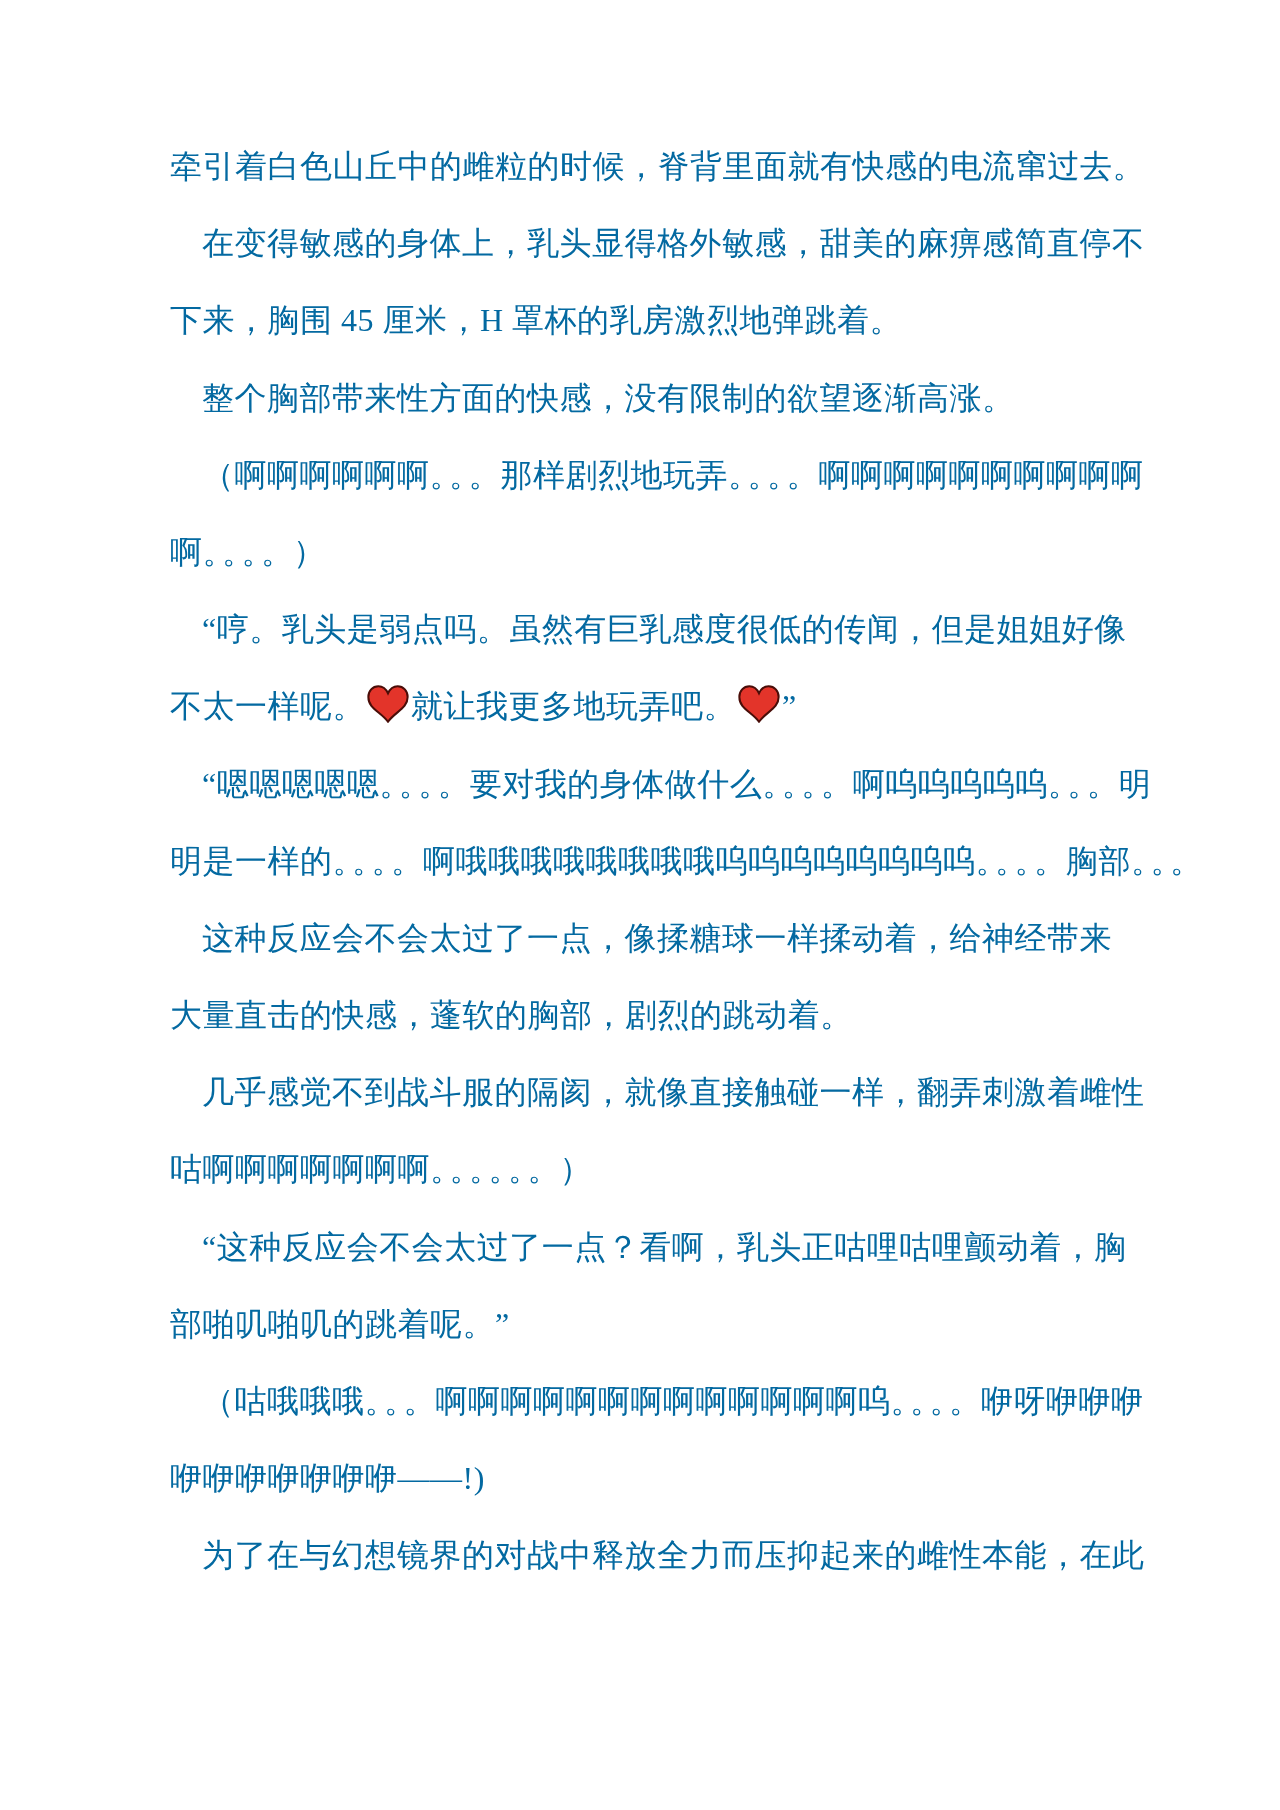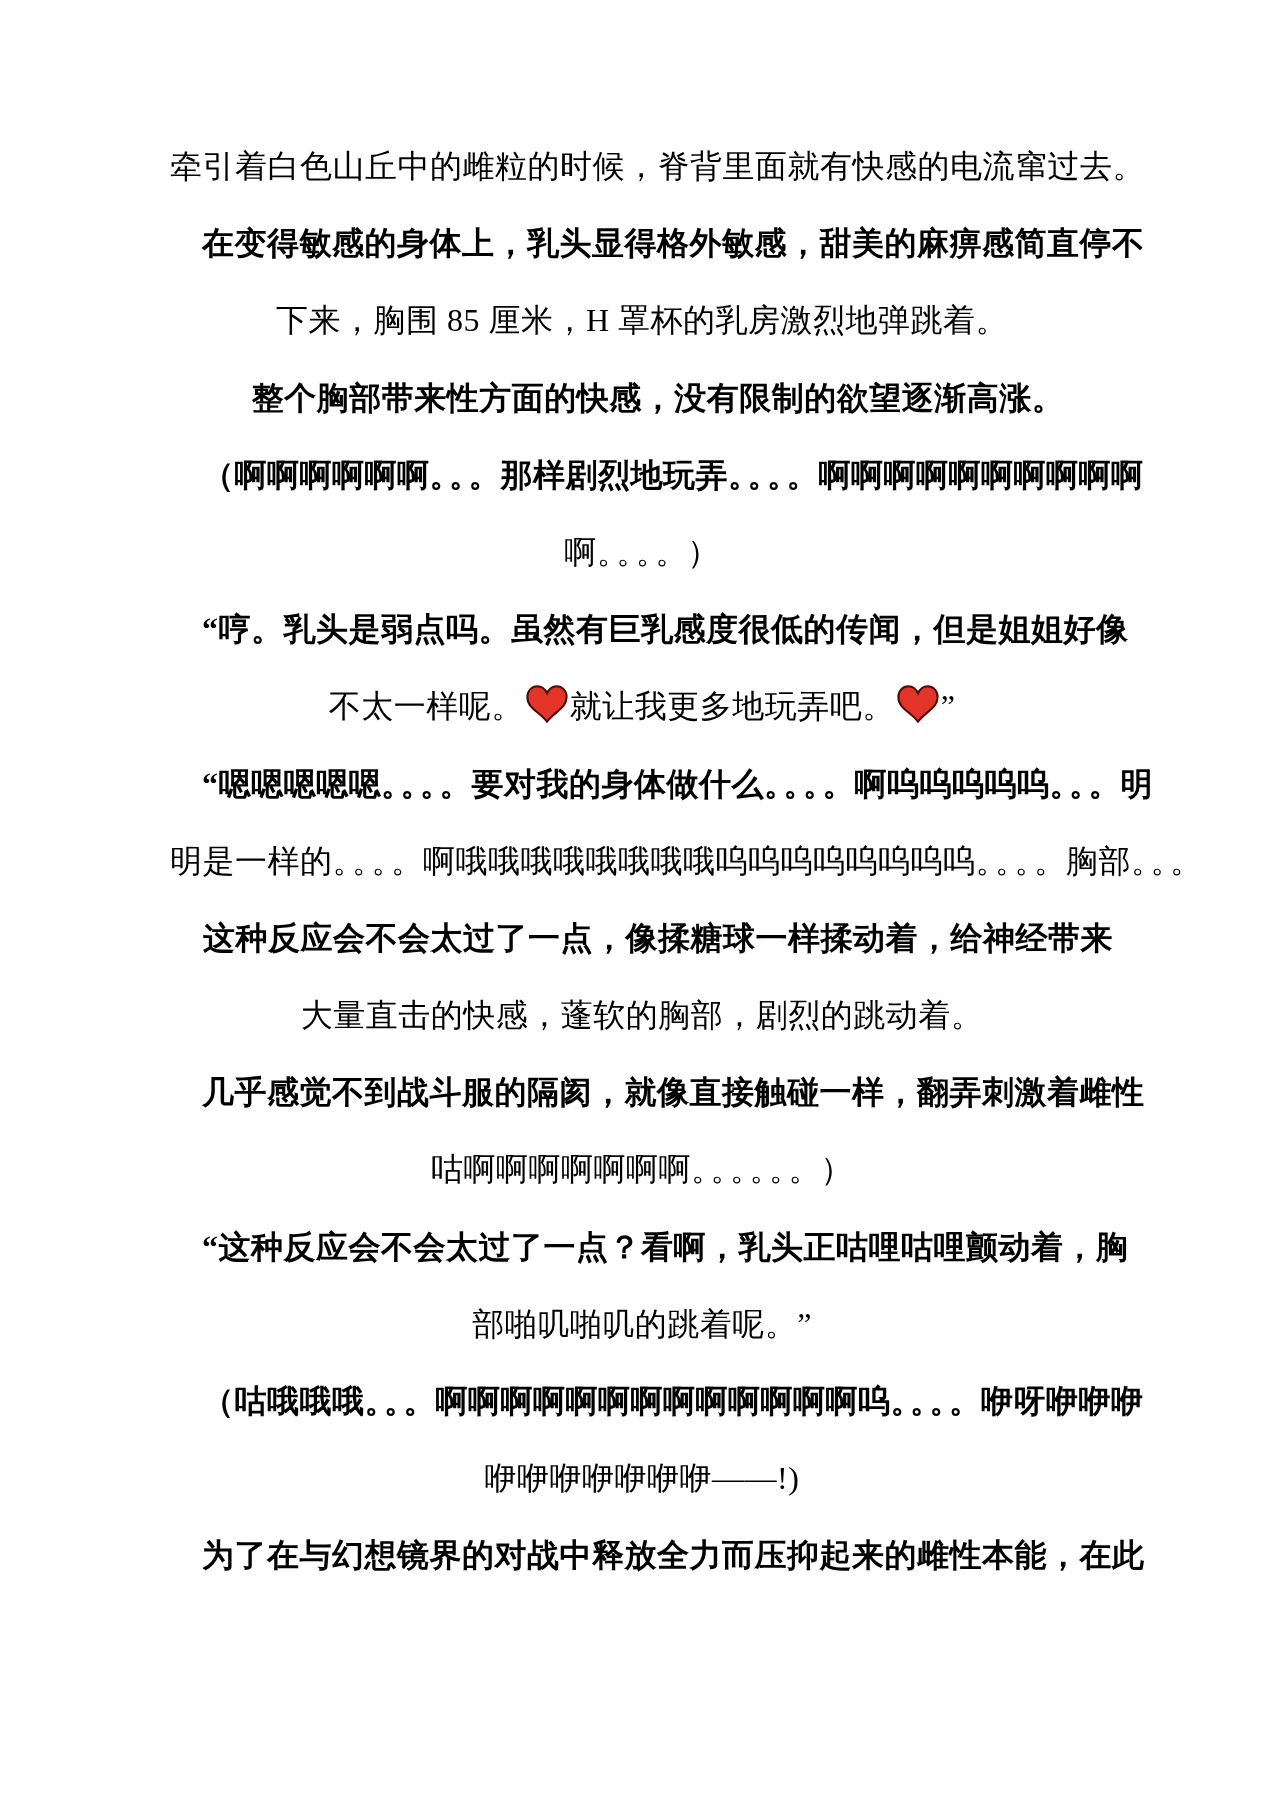--- a/index.html
+++ b/index.html
@@ -20,26 +20,24 @@
     top: 128px;
     left: 170px;
     right: 166px;
   }
   .line {
     height: 77.2px;
     line-height: 77.2px;
     font-size: 32px;
     letter-spacing: 0.5px;
     white-space: nowrap;
-    color: #000000;
-    text-align: center;
+    color: #0369a1;
   }
   .line.indent {
     padding-left: 32px;
-    font-weight: bold;
   }
   .dots {
     letter-spacing: -12.5px;
     margin-right: 12.5px;
   }
   .heart {
     display: inline-block;
     width: 42px;
     height: 38px;
     vertical-align: -6px;
@@ -51,21 +49,21 @@
     height: 38px;
   }
 </style>
 </head>
 <body>
 
 <div class="page">
   <div class="text-block" id="doc-lines">
       <div class="line"><span>牵引着白色山丘中的雌粒的时候，脊背里面就有快感的电流窜过去。</span></div>
       <div class="line indent"><span>在变得敏感的身体上，乳头显得格外敏感，甜美的麻痹感简直停不</span></div>
-      <div class="line"><span>下来，胸围 85 厘米，H 罩杯的乳房激烈地弹跳着。</span></div>
+      <div class="line"><span>下来，胸围 45 厘米，H 罩杯的乳房激烈地弹跳着。</span></div>
       <div class="line indent"><span>整个胸部带来性方面的快感，没有限制的欲望逐渐高涨。</span></div>
       <div class="line indent"><span>（啊啊啊啊啊啊</span><span class="dots">。。。</span><span>那样剧烈地玩弄</span><span class="dots">。。。。</span><span>啊啊啊啊啊啊啊啊啊啊</span></div>
       <div class="line"><span>啊</span><span class="dots">。。。。</span><span>）</span></div>
       <div class="line indent"><span>“哼。乳头是弱点吗。虽然有巨乳感度很低的传闻，但是姐姐好像</span></div>
       <div class="line"><span>不太一样呢。</span><span class="heart"><svg viewBox="0 0 32 30" xmlns="http://www.w3.org/2000/svg">
             <path d="M23.6,1c-3.4,0-6.3,2.7-7.6,5.6C14.7,3.7,11.8,1,8.4,1C3.8,1,0.5,4.8,0.5,9.4c0,9.4,9.4,11.4,15.5,19.6c6.1-8.2,15.5-10.5,15.5-19.6C31.5,4.8,28.2,1,23.6,1z" fill="#e3342a" stroke="#4a0d08" stroke-width="1.6"></path>
           </svg></span><span>就让我更多地玩弄吧。</span><span class="heart"><svg viewBox="0 0 32 30" xmlns="http://www.w3.org/2000/svg">
             <path d="M23.6,1c-3.4,0-6.3,2.7-7.6,5.6C14.7,3.7,11.8,1,8.4,1C3.8,1,0.5,4.8,0.5,9.4c0,9.4,9.4,11.4,15.5,19.6c6.1-8.2,15.5-10.5,15.5-19.6C31.5,4.8,28.2,1,23.6,1z" fill="#e3342a" stroke="#4a0d08" stroke-width="1.6"></path>
           </svg></span><span>”</span></div>
       <div class="line indent"><span>“嗯嗯嗯嗯嗯</span><span class="dots">。。。。</span><span>要对我的身体做什么</span><span class="dots">。。。。</span><span>啊呜呜呜呜呜</span><span class="dots">。。。</span><span>明</span></div>

